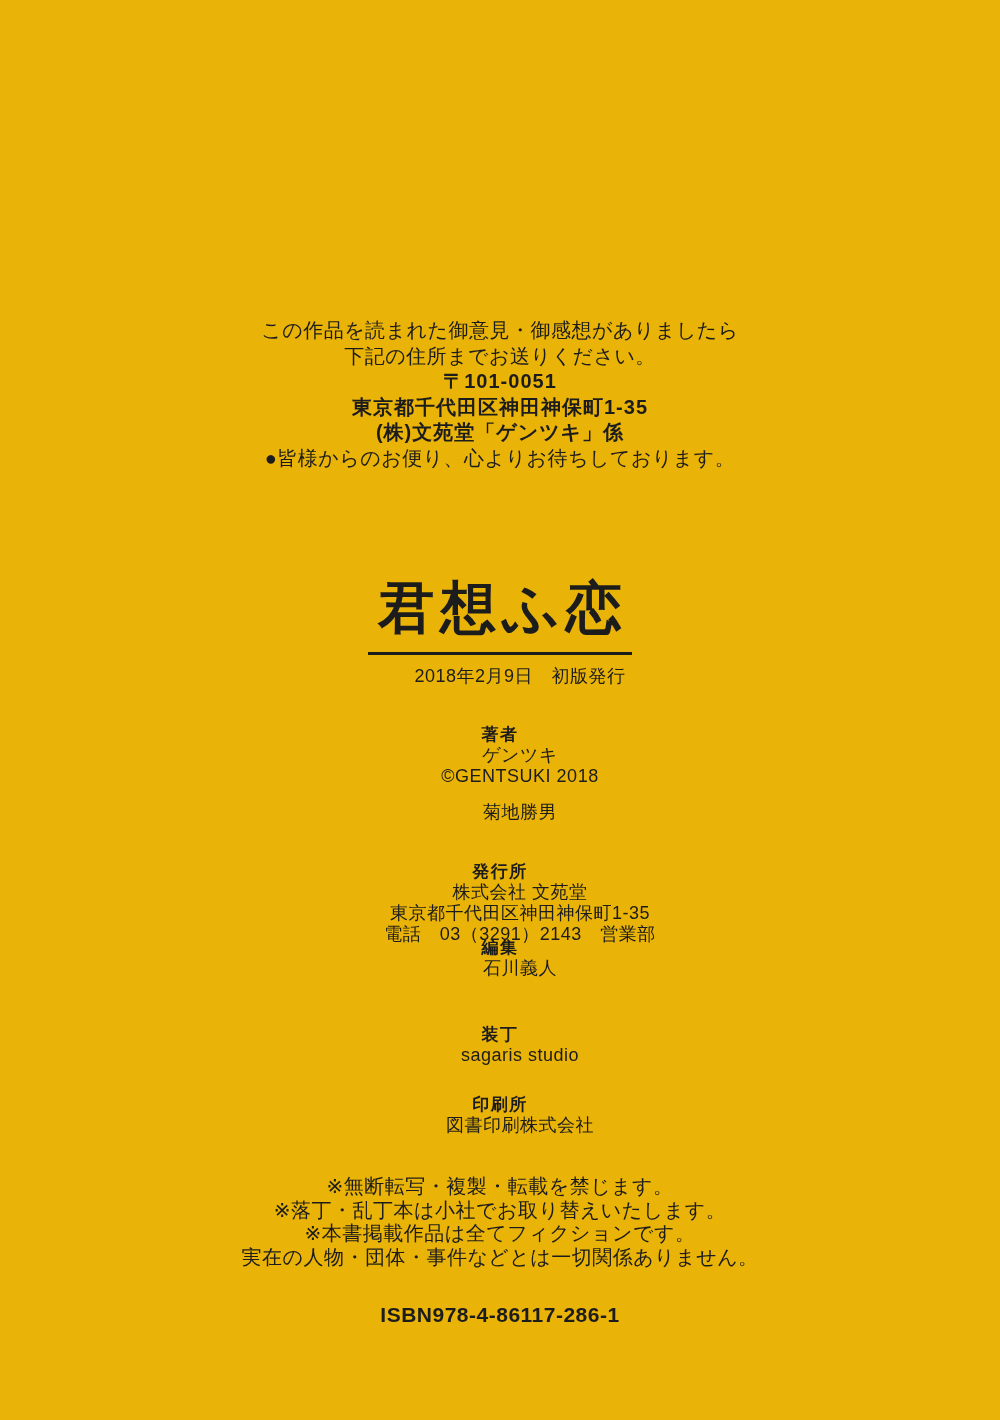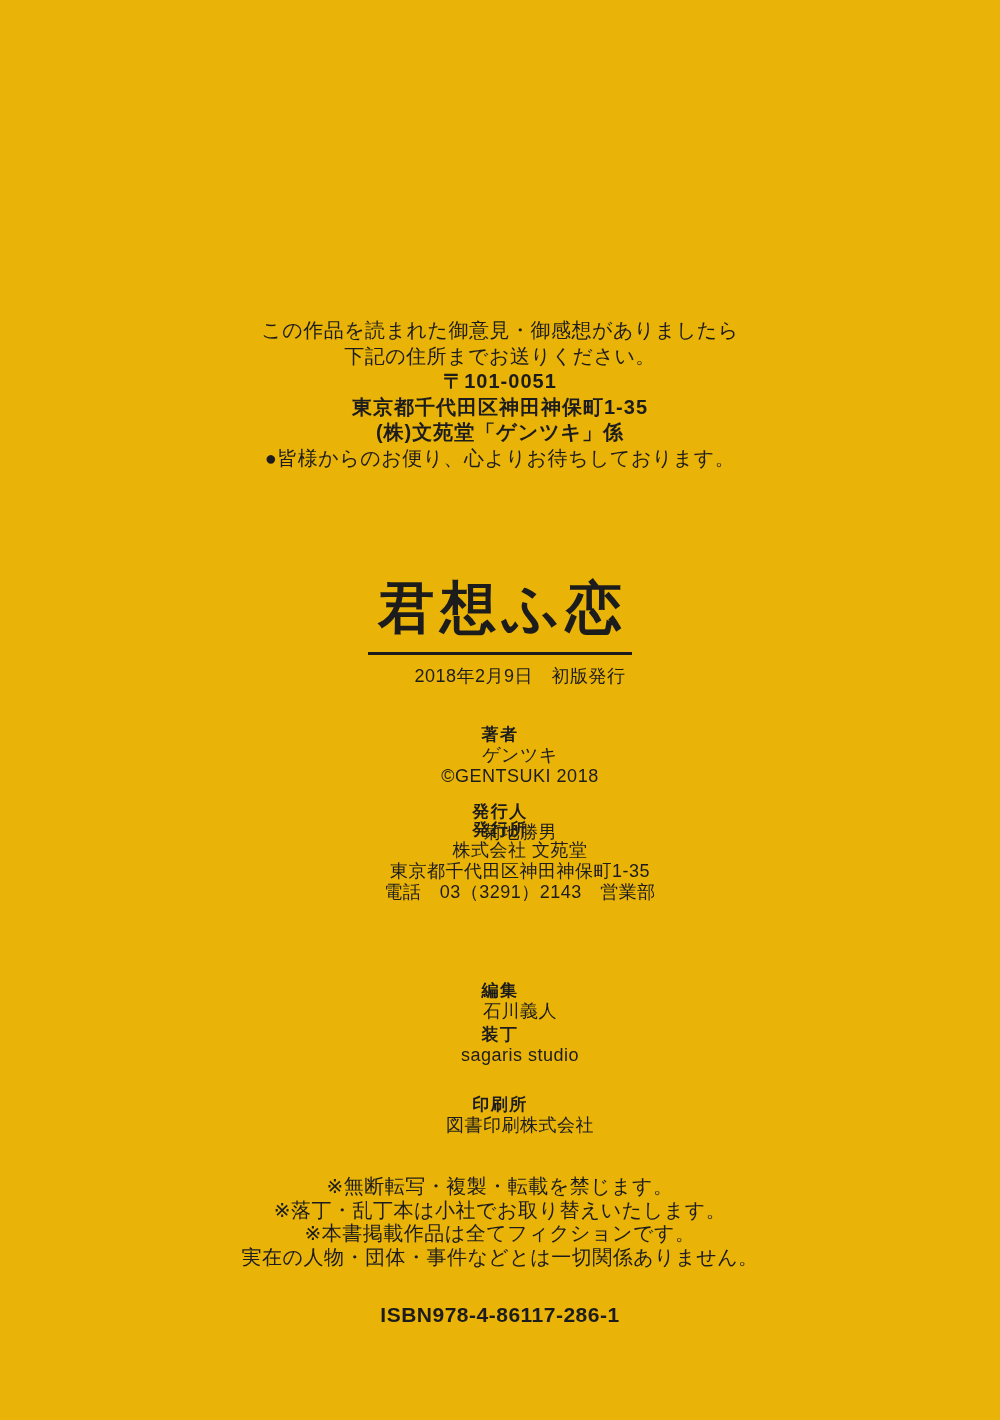--- a/index.html
+++ b/index.html
@@ -66,22 +66,22 @@
   }
   .sec-line {
     font-size: 18px;
     line-height: 21px;
     letter-spacing: 0.5px;
     padding-left: 40px;
   }
   .sec-0 { top: 666px; }
   .sec-1 { top: 725px; }
   .sec-2 { top: 802px; }
-  .sec-3 { top: 820px; }
-  .sec-4 { top: 981px; }
+  .sec-3 { top: 862px; }
+  .sec-4 { top: 938px; }
   .sec-5 { top: 1025px; }
   .sec-6 { top: 1095px; }
   
   .notes {
     top: 1175px;
     font-size: 20px;
     line-height: 23.5px;
     letter-spacing: 0.5px;
   }
   
@@ -114,21 +114,20 @@
     <div class="sec-line">2018年2月9日　初版発行</div>
   </div>
 
   <div class="section sec-1">
     <div class="sec-label">著者</div>
     <div class="sec-line">ゲンツキ</div>
     <div class="sec-line">©GENTSUKI 2018</div>
   </div>
 
   <div class="section sec-2">
-    <div class="sec-label">発行人</div>
     <div class="sec-line">菊地勝男</div>
   </div>
 
   <div class="section sec-3">
     <div class="sec-label">発行所</div>
     <div class="sec-line">株式会社 文苑堂</div>
     <div class="sec-line">東京都千代田区神田神保町1-35</div>
     <div class="sec-line">電話　03（3291）2143　営業部</div>
   </div>
 

